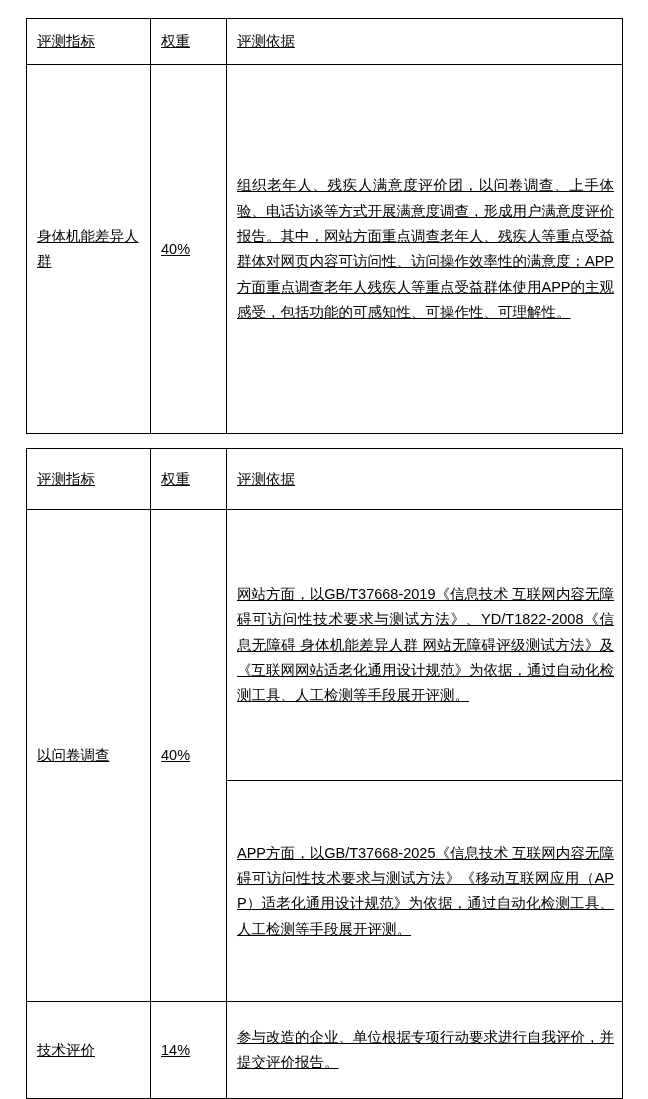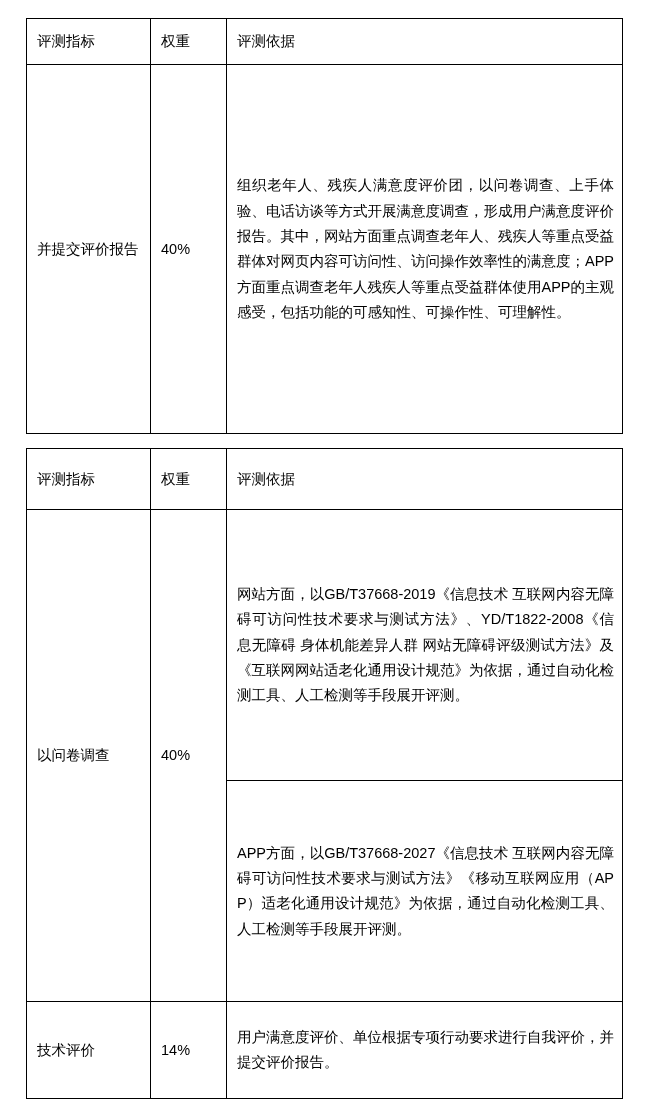--- a/index.html
+++ b/index.html
@@ -26,20 +26,21 @@
     border-collapse: collapse;
     table-layout: fixed;
   }
   table.eval-table td {
     border: 1px solid #000000;
     vertical-align: middle;
     padding: 10px 8px 10px 10px;
     font-size: 14.5px;
     line-height: 1.75;
     word-break: break-all;
+    text-decoration: underline;
   }
   col.c-metric { width: 124px; }
   col.c-weight { width: 76px; }
   col.c-basis  { width: 396px; }
 
   td.metric {
     font-size: 14.5px;
     line-height: 1.7;
   }
   td.weight {
@@ -70,21 +71,21 @@
       <col class="c-weight">
       <col class="c-basis">
     </colgroup>
     <tbody>
       <tr>
         <td class="metric header-cell">评测指标</td>
         <td class="weight header-cell">权重</td>
         <td class="basis header-cell">评测依据</td>
       </tr>
       <tr class="row-satisfaction">
-        <td class="metric">并提交评价报告</td>
+        <td class="metric">身体机能差异人群</td>
         <td class="weight">40%</td>
         <td class="basis">组织老年人、残疾人满意度评价团，以问卷调查、上手体验、电话访谈等方式开展满意度调查，形成用户满意度评价报告。其中，网站方面重点调查老年人、残疾人等重点受益群体对网页内容可访问性、访问操作效率性的满意度；APP方面重点调查老年人残疾人等重点受益群体使用APP的主观感受，包括功能的可感知性、可操作性、可理解性。</td>
       </tr>
     </tbody>
   </table>
 
   <table class="eval-table" style="margin-top:14px;">
     <colgroup>
       <col class="c-metric">
       <col class="c-weight">
@@ -95,23 +96,23 @@
         <td class="metric header-cell">评测指标</td>
         <td class="weight header-cell">权重</td>
         <td class="basis header-cell">评测依据</td>
       </tr>
       <tr class="row-tech-web">
         <td class="metric" rowspan="2">以问卷调查</td>
         <td class="weight" rowspan="2">40%</td>
         <td class="basis">网站方面，以GB/T37668-2019《信息技术 互联网内容无障碍可访问性技术要求与测试方法》、YD/T1822-2008《信息无障碍 身体机能差异人群 网站无障碍评级测试方法》及《互联网网站适老化通用设计规范》为依据，通过自动化检测工具、人工检测等手段展开评测。</td>
       </tr>
       <tr class="row-tech-app">
-        <td class="basis">APP方面，以GB/T37668-2027《信息技术 互联网内容无障碍可访问性技术要求与测试方法》《移动互联网应用（APP）适老化通用设计规范》为依据，通过自动化检测工具、人工检测等手段展开评测。</td>
+        <td class="basis">APP方面，以GB/T37668-2025《信息技术 互联网内容无障碍可访问性技术要求与测试方法》《移动互联网应用（APP）适老化通用设计规范》为依据，通过自动化检测工具、人工检测等手段展开评测。</td>
       </tr>
       <tr class="row-self">
         <td class="metric">技术评价</td>
         <td class="weight">14%</td>
-        <td class="basis">用户满意度评价、单位根据专项行动要求进行自我评价，并提交评价报告。</td>
+        <td class="basis">参与改造的企业、单位根据专项行动要求进行自我评价，并提交评价报告。</td>
       </tr>
     </tbody>
   </table>
 
 </div>
 
 </body></html>

